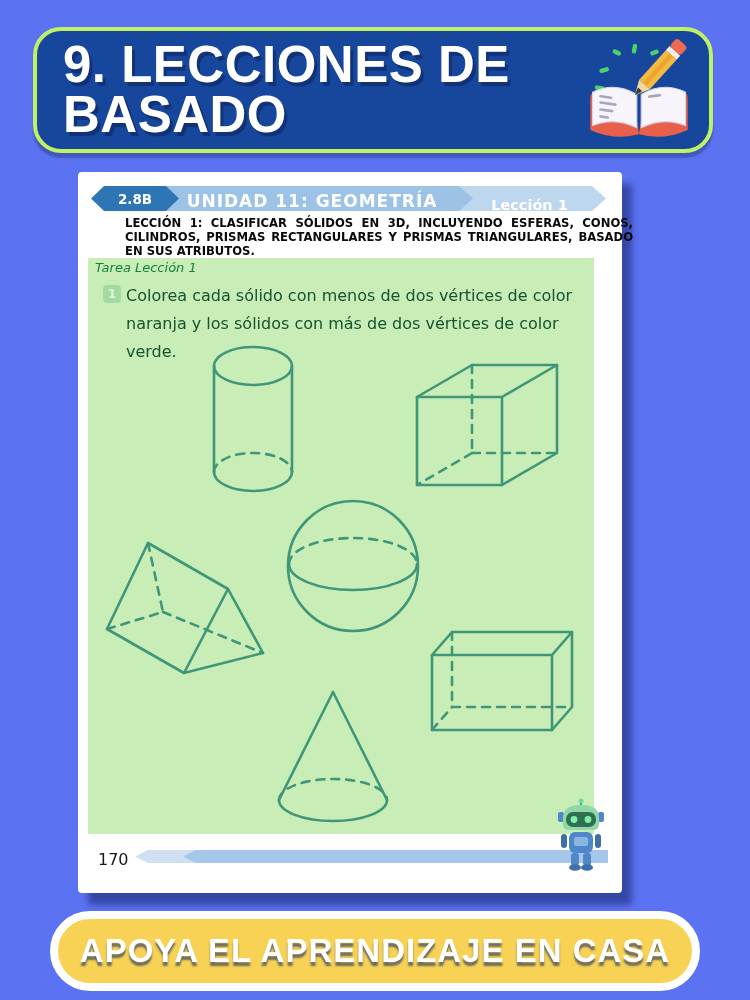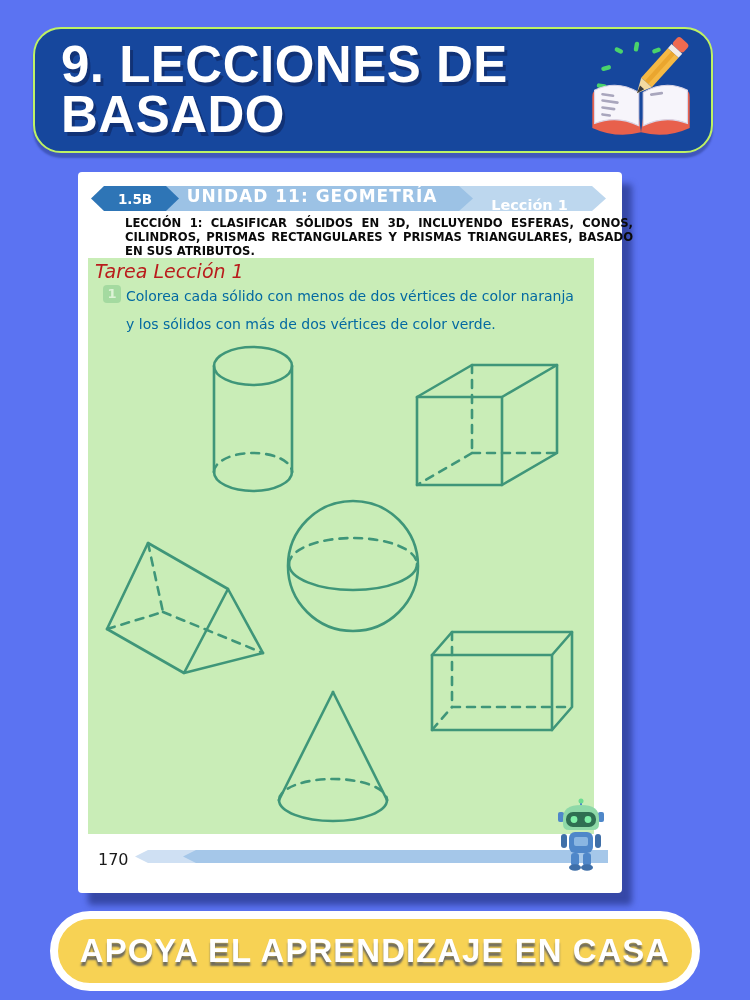--- a/index.html
+++ b/index.html
@@ -2,21 +2,21 @@
 <html><head>
 <meta charset="utf-8">
 <style>
   * { margin:0; padding:0; box-sizing:border-box; }
   html,body { width:750px; height:1000px; }
   body { font-family:"Liberation Sans", sans-serif; background:#5b73f2; position:relative; overflow:hidden; }
 
   
   .top-banner{
     position:absolute; left:33px; top:27px; width:680px; height:126px;
-    background:#16479d; border:2px solid #bef264; border-radius:28px;
+    background:#16479d; border:4px solid #bef264; border-radius:28px;
     box-shadow:0 5px 2px rgba(13,33,88,.35);
     display:flex; align-items:center;
   }
   .top-banner h1{
     padding-left:26px; color:#ffffff; font-size:51px; line-height:.98;
     font-weight:800; letter-spacing:.5px;
     text-shadow:3px 4px 0 rgba(10,25,70,.45);
     font-family:"Liberation Sans", sans-serif;
   }
   .banner-icon{ position:absolute; right:14px; top:6px; width:112px; height:104px; }
@@ -26,21 +26,21 @@
     position:absolute; left:78px; top:172px; width:544px; height:721px;
     background:#ffffff; border-radius:4px;
     box-shadow:10px 12px 6px rgba(23,37,105,.55);
   }
 
   
   .chev-bar{ position:absolute; left:13px; top:14px; width:515px; height:25px; }
   .chev-mid{
     position:absolute; left:60px; top:0; width:322px; height:25px; background:#9cc2e5;
     clip-path:polygon(0 0, calc(100% - 14px) 0, 100% 50%, calc(100% - 14px) 100%, 0 100%);
-    display:flex; align-items:flex-start; justify-content:center; z-index:2;
+    display:flex; align-items:flex-end; justify-content:center; z-index:2;
   }
   .chev-mid span{ color:#fff; font-weight:bold; font-size:17px; letter-spacing:1px; font-family:"DejaVu Sans", sans-serif; }
   .chev-dark{
     position:absolute; left:0; top:0; width:88px; height:25px; background:#2e75b6;
     clip-path:polygon(0 50%, 13px 0, calc(100% - 13px) 0, 100% 50%, calc(100% - 13px) 100%, 13px 100%);
     display:flex; align-items:center; justify-content:center; z-index:3;
   }
   .chev-dark span{ color:#fff; font-weight:bold; font-size:13.5px; font-family:"DejaVu Sans", sans-serif; }
   .chev-light{
     position:absolute; left:362px; top:0; width:153px; height:25px; background:#bdd7ee;
@@ -55,33 +55,33 @@
     line-height:1.22; color:#0a0a0a; text-align:justify;margin-left:30px;
   }
 
   
   .task-panel{
     position:absolute; left:10px; top:86px; width:506px; height:576px;
     background:#c9edb7;
   }
   .task-title{
     position:absolute; left:7px; top:2px;
-    font-family:"DejaVu Sans", sans-serif; font-style:italic; font-size:19px;
-    color:#b91c1c; font-weight:500;
+    font-family:"DejaVu Sans", sans-serif; font-style:italic; font-size:13px;
+    color:#15803d; font-weight:500;
   }
   .q-badge{
     position:absolute; left:15px; top:27px; width:18px; height:18px;
     background:#a4daa0; border-radius:4px; color:#ddf3d6;
     font-size:13px; font-weight:bold; text-align:center; line-height:18px;
     font-family:"DejaVu Sans", sans-serif;
   }
   .q-text{
     position:absolute; left:38px; top:24px; width:460px;
-    font-family:"DejaVu Sans", sans-serif; font-size:14px; line-height:28px;
-    color:#0369a1;
+    font-family:"DejaVu Sans", sans-serif; font-size:16px; line-height:28px;
+    color:#14532d;
   }
   .shapes-svg{ position:absolute; left:0; top:0; width:506px; height:576px; }
 
   
   .footer-bar{
     position:absolute; left:57px; top:678px; width:473px; height:13px; background:#cfe0f3;
     clip-path:polygon(0 50%, 13px 0, 100% 0, 100% 100%, 13px 100%);
   }
   .footer-bar-inner{
     position:absolute; left:48px; top:0; width:425px; height:13px; background:#a5c7e9;
@@ -149,21 +149,21 @@
   </svg>
 </div>
 
 <div class="page">
 
   <div class="chev-bar">
     <div class="chev-mid">
       <span>UNIDAD 11: GEOMETRÍA</span>
     </div>
     <div class="chev-dark">
-      <span>1.5B</span>
+      <span>2.8B</span>
     </div>
     <div class="chev-light">
       <span>Lección 1</span>
     </div>
   </div>
 
   <div class="lesson-desc">LECCIÓN 1: CLASIFICAR SÓLIDOS EN 3D, INCLUYENDO ESFERAS, CONOS, CILINDROS, PRISMAS RECTANGULARES Y PRISMAS TRIANGULARES, BASADO EN SUS ATRIBUTOS.</div>
 
   <div class="task-panel">
     <svg class="shapes-svg" viewBox="0 0 506 576" fill="none" stroke="#3f9679" stroke-width="2.6" stroke-linejoin="round" stroke-linecap="round">

